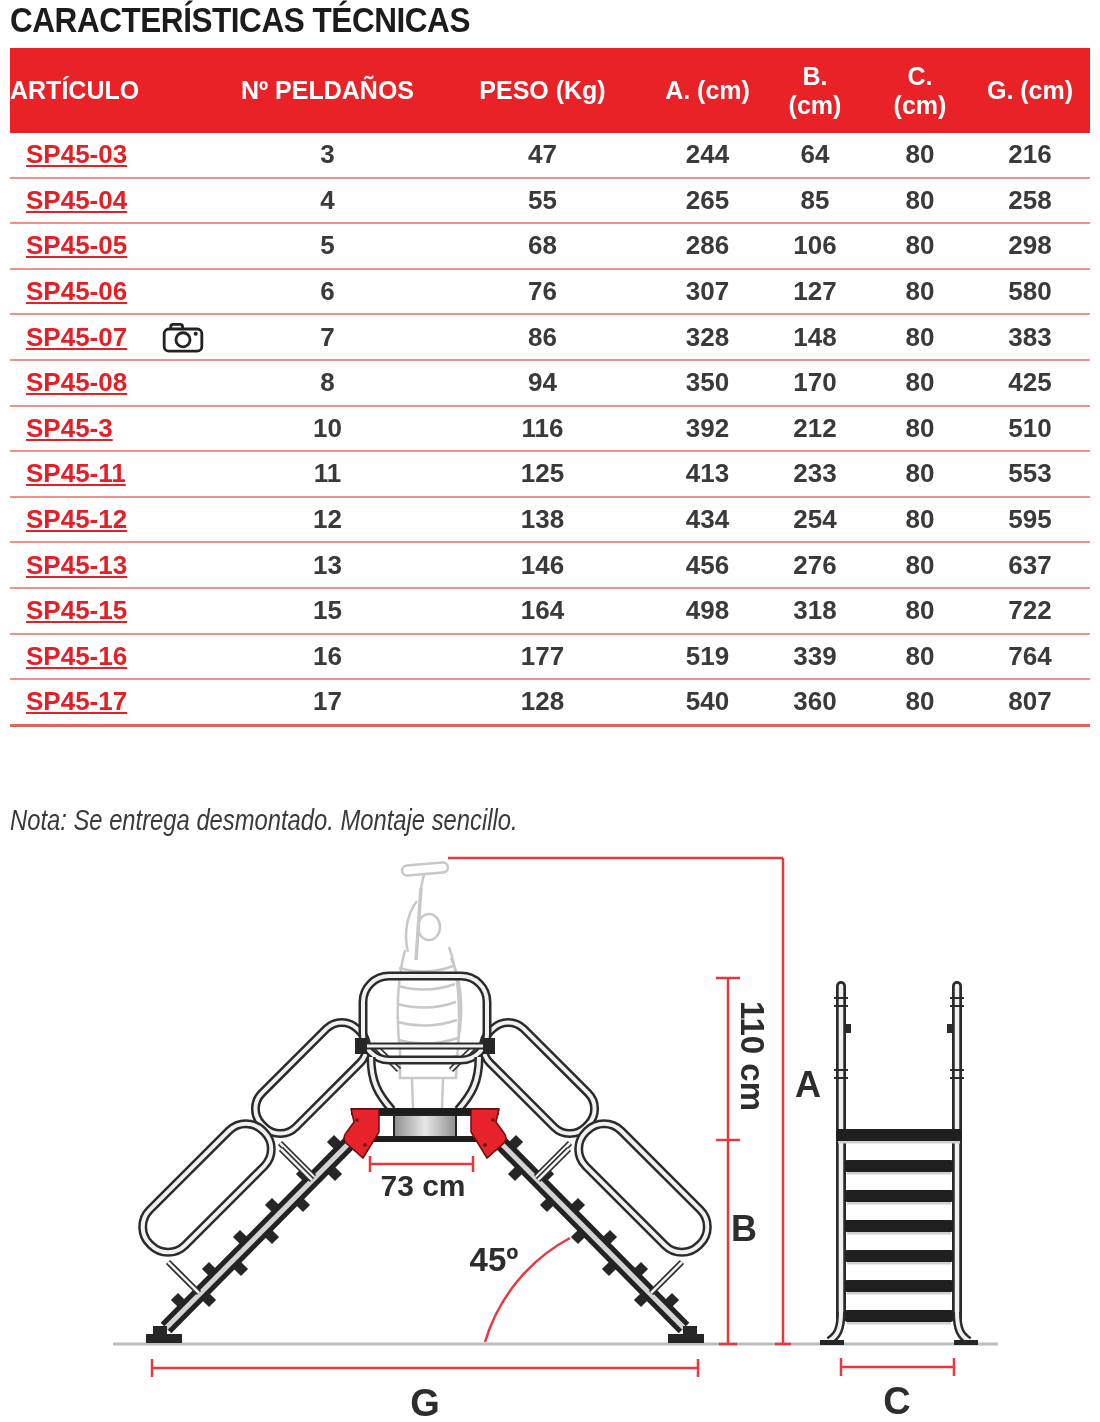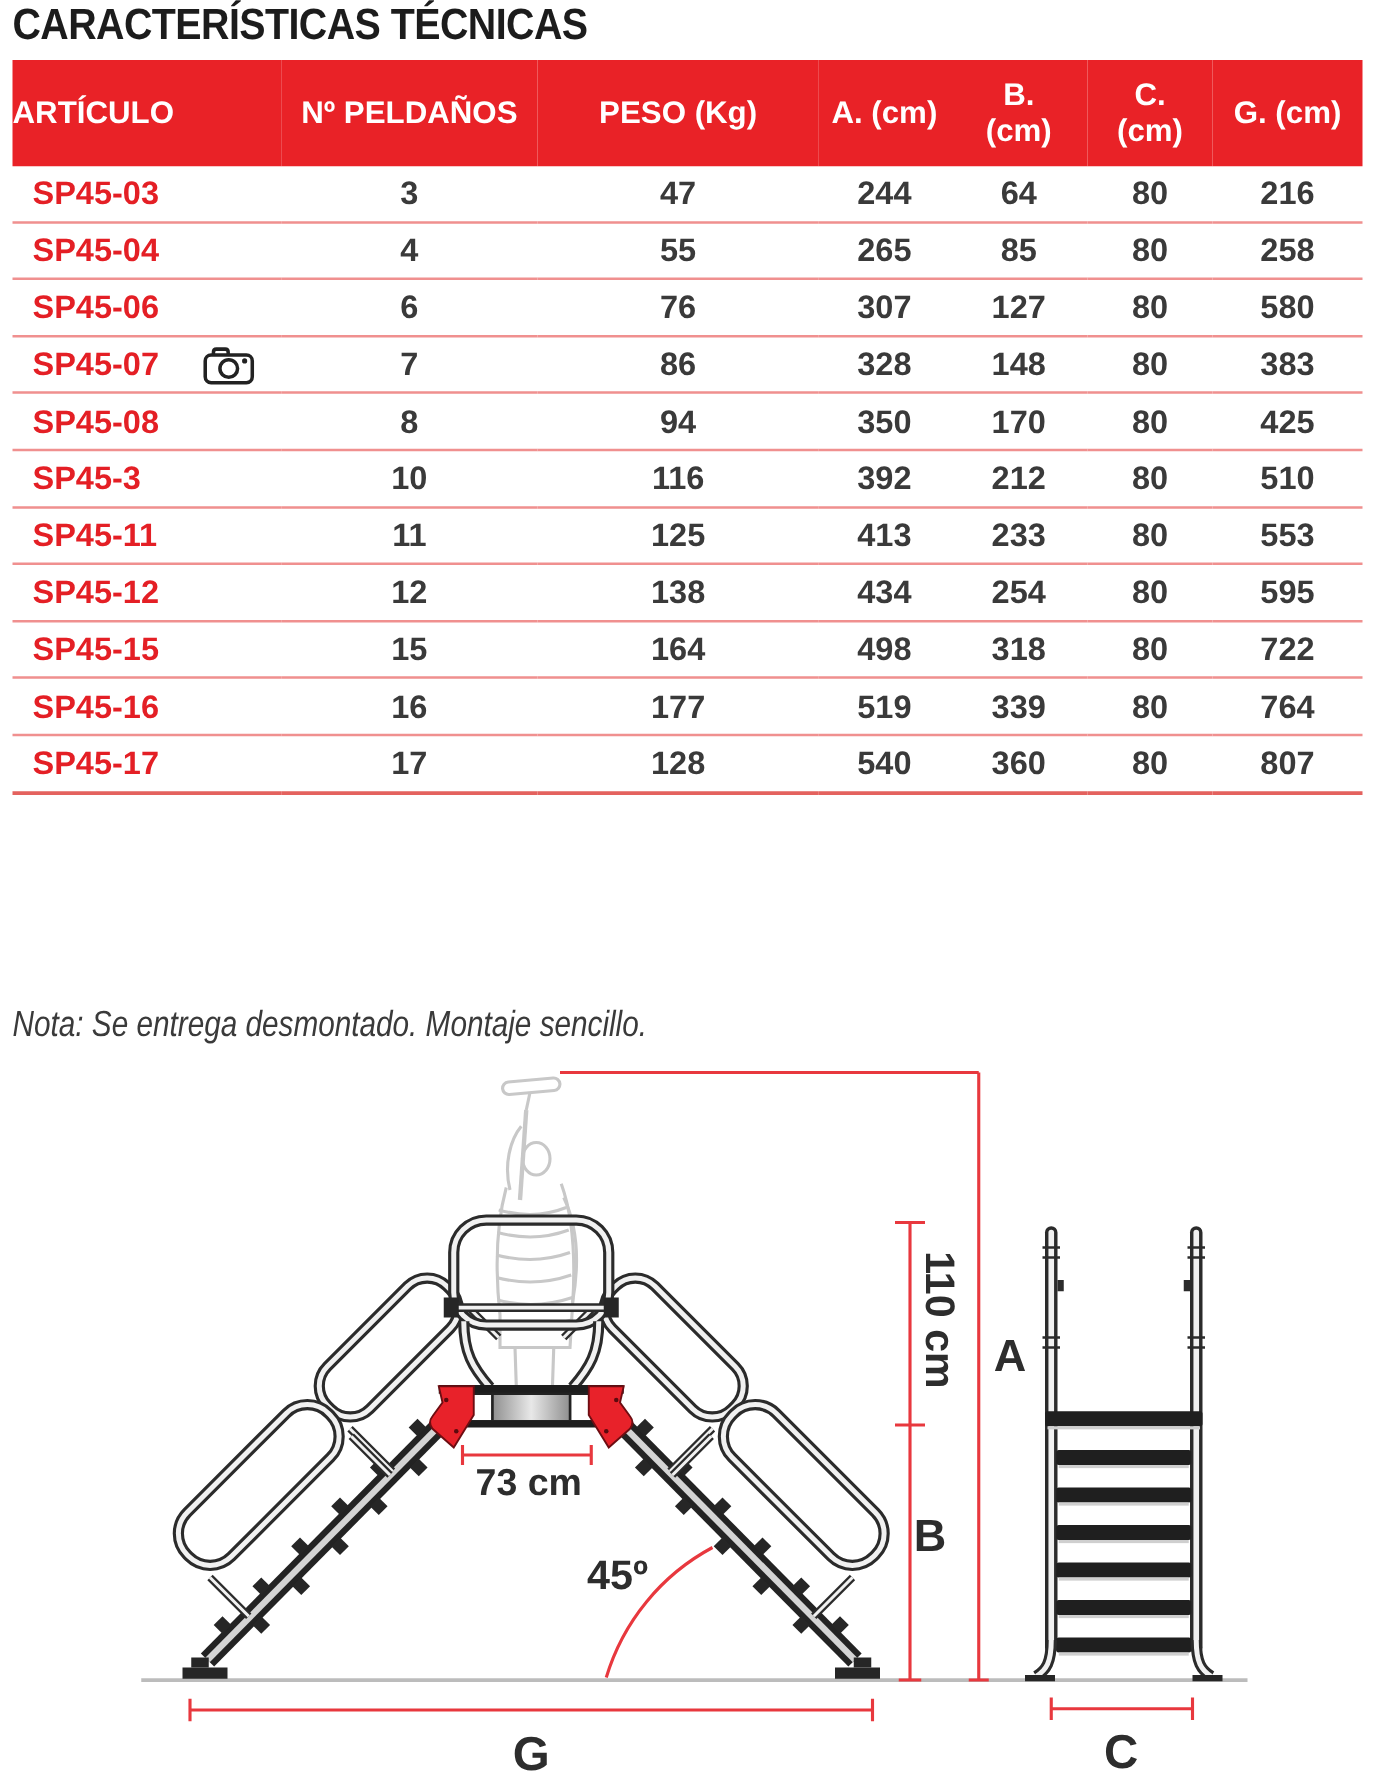--- a/index.html
+++ b/index.html
@@ -11,21 +11,21 @@
   
   #spec-table{position:absolute;left:10px;top:48px;width:1080px;border-collapse:collapse;table-layout:fixed;}
   #spec-table thead th{background:#e92227;color:#fff;font-size:25px;font-weight:600;height:85px;
                        vertical-align:middle;text-align:center;padding:0;line-height:1.15;}
   #spec-table thead th.first{text-align:left;}
   #spec-table thead th span{display:block;}
   #spec-table tbody td{height:43.6px;padding:0;text-align:center;font-size:26px;font-weight:600;
                        color:#3a3a3a;border-top:2.5px solid #f0908f;vertical-align:middle;}
   #spec-table tbody tr:first-child td{border-top:none;}
   #spec-table tbody tr:last-child td{border-bottom:3.5px solid #e4625e;}
-  #spec-table tbody td.art{text-align:left;padding-left:16px;color:#e41f25;font-weight:700;position:relative;}
+  #spec-table tbody td.art{text-align:left;padding-left:16px;color:#e41f25;font-weight:700;position:relative;text-decoration:underline;}
   .cam{position:absolute;left:152px;top:6px;}
   
   #note{position:absolute;left:10px;top:804px;font-size:29px;font-style:italic;color:#3a3a3a;
         transform:scaleX(.82);transform-origin:left center;white-space:nowrap;}
   
   #diagram{position:absolute;left:0;top:845px;}
   .tdk{fill:none;stroke:#2b2b2b;}
   .tlt{fill:none;stroke:#f1f1f1;}
   .dim{fill:none;stroke:#e8383e;stroke-width:2.5;}
   .lbl{fill:#2d2d2d;font-weight:700;}
@@ -93,20 +93,29 @@
       <tr>
           <td class="art">SP45-04</td>
           <td>4</td>
           <td>55</td>
           <td>265</td>
           <td>85</td>
           <td>80</td>
           <td>258</td>
         </tr>
       <tr>
+          <td class="art">SP45-05</td>
+          <td>5</td>
+          <td>68</td>
+          <td>286</td>
+          <td>106</td>
+          <td>80</td>
+          <td>298</td>
+        </tr>
+      <tr>
           <td class="art">SP45-06</td>
           <td>6</td>
           <td>76</td>
           <td>307</td>
           <td>127</td>
           <td>80</td>
           <td>580</td>
         </tr>
       <tr>
         <td class="art"><span>SP45-07</span>
@@ -152,20 +161,29 @@
           <td>553</td>
         </tr>
       <tr>
           <td class="art">SP45-12</td>
           <td>12</td>
           <td>138</td>
           <td>434</td>
           <td>254</td>
           <td>80</td>
           <td>595</td>
+        </tr>
+      <tr>
+          <td class="art">SP45-13</td>
+          <td>13</td>
+          <td>146</td>
+          <td>456</td>
+          <td>276</td>
+          <td>80</td>
+          <td>637</td>
         </tr>
       <tr>
           <td class="art">SP45-15</td>
           <td>15</td>
           <td>164</td>
           <td>498</td>
           <td>318</td>
           <td>80</td>
           <td>722</td>
         </tr>

